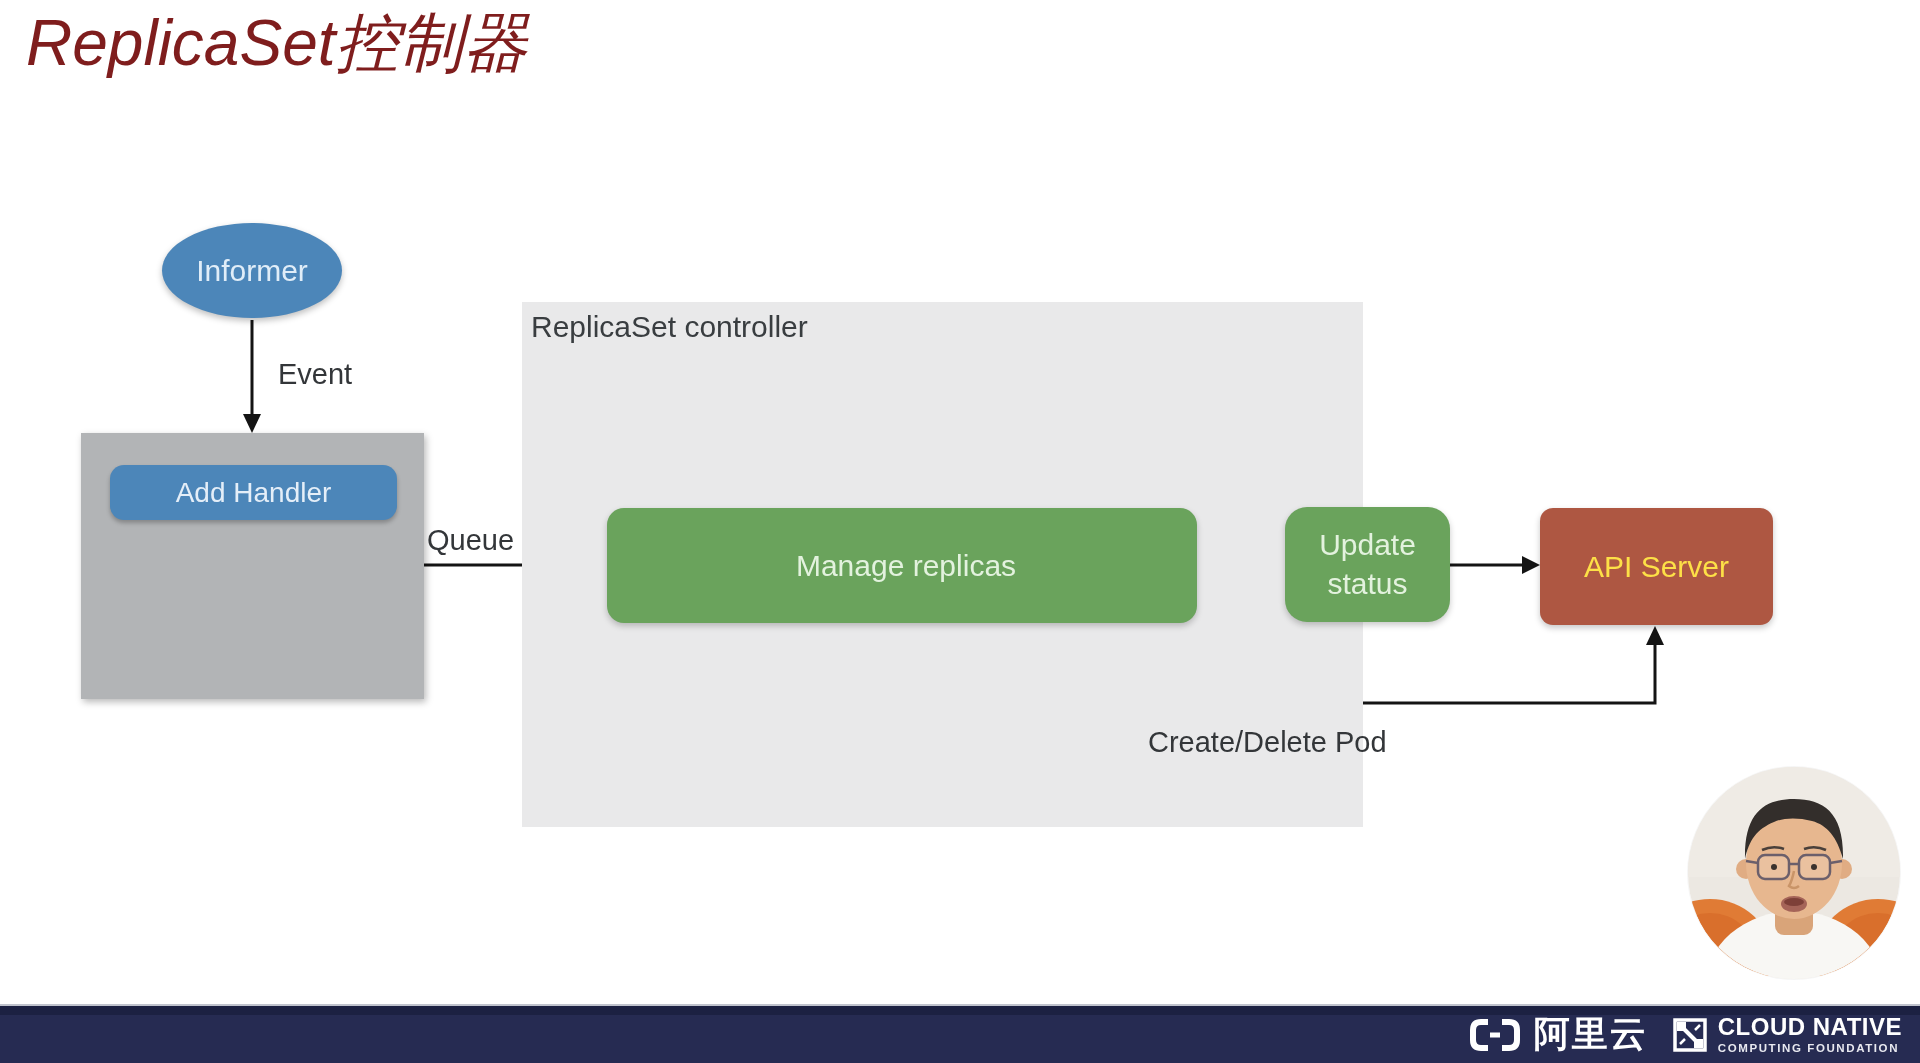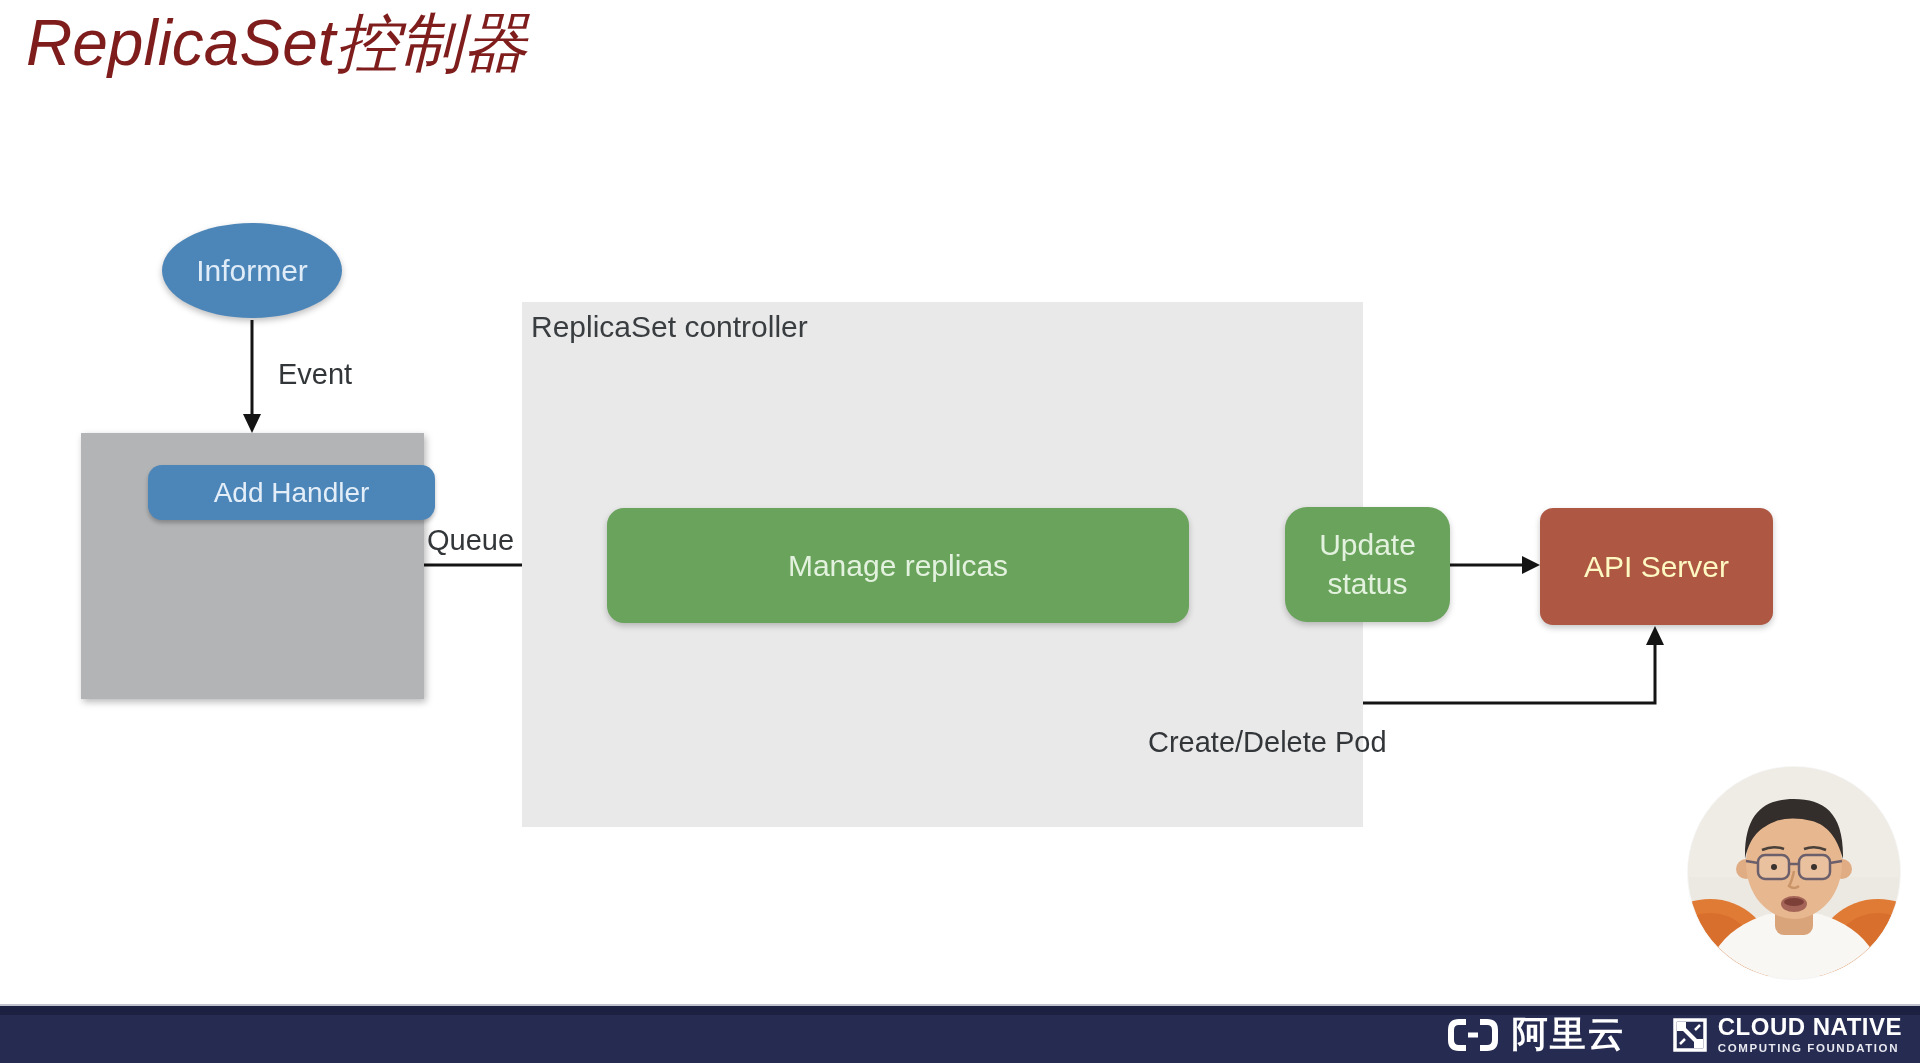--- a/index.html
+++ b/index.html
@@ -17,45 +17,45 @@
   .label{color:#333639;font-size:29px;}
   .event-label{left:278px;top:358px;}
   .queue-label{left:427px;top:524px;}
   .create-delete-label{left:1148px;top:726px;}
 
   .handler-box{left:81px;top:433px;width:343px;height:266px;background:#b2b4b6;
                box-shadow:2px 3px 7px rgba(0,0,0,.28);}
   .handler-btn{position:absolute;left:29px;width:287px;height:55px;background:#4c86b9;
                border-radius:14px;display:flex;align-items:center;justify-content:center;
                color:#e4eef8;font-size:28px;box-shadow:0 3px 4px rgba(0,0,0,.25);}
-  .handler-btn.b1{top:32px;margin-left:38px;} .handler-btn.b2{top:106px;} .handler-btn.b3{top:179px;}
+  .handler-btn.b1{top:32px;} .handler-btn.b2{top:106px;} .handler-btn.b3{top:179px;}
 
   .controller-panel{left:522px;top:302px;width:841px;height:525px;background:#e9e9ea;}
   .panel-label{position:absolute;left:9px;top:8px;font-size:30px;color:#393d40;}
 
   .node{display:flex;align-items:center;justify-content:center;text-align:center;
         box-shadow:0 3px 6px rgba(0,0,0,.22);}
   .manage-replicas{left:607px;top:508px;width:582px;height:115px;background:#6aa35c;
-                   border-radius:17px;color:#e3f2de;font-size:30px;}
+                   border-radius:17px;color:#e3f2de;font-size:30px;padding-left:8px;}
   .update-status{left:1285px;top:507px;width:165px;height:115px;background:#6aa35c;
                  border-radius:22px;color:#e3f2de;font-size:30px;line-height:1.27;padding:0 14px;box-sizing:border-box;}
   .api-server{left:1540px;top:508px;width:233px;height:117px;background:#ae5742;
-              border-radius:13px;color:#fef9c3;font-size:30px;}
+              border-radius:13px;color:#fde047;font-size:30px;}
 
   
   .arrow-layer{left:0;top:0;width:1920px;height:1063px;pointer-events:none;}
 
   
   .webcam{left:1688px;top:767px;width:212px;height:212px;border-radius:50%;overflow:hidden;
           box-shadow:0 0 0 1px rgba(0,0,0,.04);}
 
   
   .footer{left:0;top:1004px;width:1920px;height:59px;background:#262b52;border-top:2px solid #c0c3cd;box-sizing:border-box;}
   .footer::before{content:"";position:absolute;left:0;top:0;width:100%;height:9px;background:#1c2142;}
-  .footer-inner{position:absolute;right:18px;top:0;height:100%;display:flex;align-items:center;gap:46px;}
+  .footer-inner{position:absolute;right:18px;top:0;height:100%;display:flex;align-items:center;gap:24px;}
   .brand{display:flex;align-items:center;gap:10px;}
   .ali-text{color:#ffffff;font-size:36px;font-weight:600;letter-spacing:2px;}
   .cncf-text{display:flex;flex-direction:column;justify-content:center;line-height:1;}
   .cncf-title{color:#ffffff;font-size:24px;font-weight:700;letter-spacing:.5px;}
   .cncf-sub{color:#e8e9f0;font-size:11.5px;font-weight:700;letter-spacing:1.6px;margin-top:4px;}
 </style>
 </head>
 <body>
 
 <div class="abs slide-title">ReplicaSet控制器</div>

